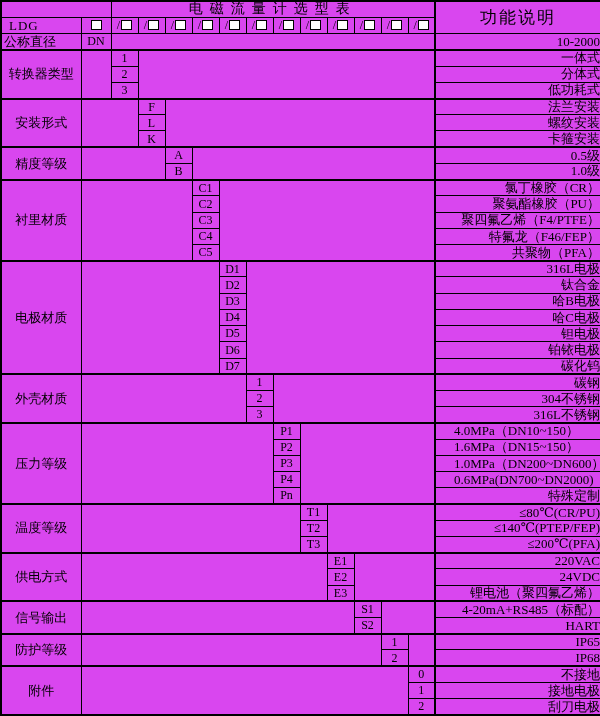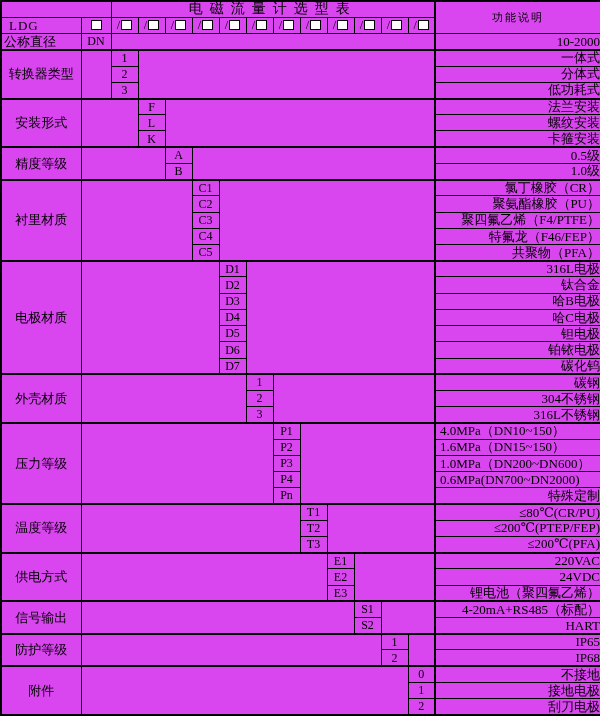--- a/index.html
+++ b/index.html
@@ -4,27 +4,27 @@
 <style>
   html,body{margin:0;padding:0;background:#ffffff;}
   .sheet{width:600px;height:716px;overflow:hidden;background:#d946ef;}
   table{width:600px;height:716px;border-collapse:collapse;table-layout:fixed;
         font-family:"Liberation Serif","DejaVu Serif",serif;color:#000;
         border:2px solid #000;}
   tr{height:16px;}
   td{border:1px solid #000;padding:0;font-size:13px;text-align:center;
      vertical-align:middle;white-space:nowrap;overflow:hidden;line-height:1.05;}
   td.title{font-size:14px;letter-spacing:7px;}
-  td.rhead{font-size:11px;letter-spacing:2px;}
+  td.rhead{font-size:17px;letter-spacing:2px;}
   td.ldg{text-align:left;padding-left:7px;font-size:13px;letter-spacing:1px;font-family:Liberation Serif, serif;}
   td.dnlab{text-align:left;padding-left:2px;margin-top:44px;}
   td.code,td.slot,td.boxcell{font-size:12px;font-family:"Liberation Serif","DejaVu Serif",serif;}
   td.desc{font-size:13px;text-align:right;}
   td.desc,td.rhead{border-left:2px solid #000;}
-  td.desc.left{text-align:left;padding-left:4px;}
+  td.desc.left{text-align:left;padding-left:18px;}
   td.blk{border-top:2px solid #000;}
   .sq{display:inline-block;width:9px;height:8px;border:1px solid #000;
       vertical-align:-1px;background:#fff;}
   td.slot .sq{margin-left:1px;}
 </style>
 </head>
 <body>
 
 <div class="sheet">
   <table>
@@ -208,21 +208,21 @@
         </tr>
         <tr>
           <td class="cat blk" rowspan="3">温度等级</td>
           <td class="spacer blk" colspan="8" rowspan="3"></td>
           <td class="code blk">T1</td>
           <td class="spacer blk" colspan="4" rowspan="3"></td>
           <td class="desc blk">≤80℃(CR/PU)</td>
         </tr>
         <tr>
           <td class="code">T2</td>
-          <td class="desc">≤200℃(PTEP/FEP)</td>
+          <td class="desc">≤140℃(PTEP/FEP)</td>
         </tr>
         <tr>
           <td class="code">T3</td>
           <td class="desc">≤200℃(PFA)</td>
         </tr>
         <tr>
           <td class="cat blk" rowspan="3">供电方式</td>
           <td class="spacer blk" colspan="9" rowspan="3"></td>
           <td class="code blk">E1</td>
           <td class="spacer blk" colspan="3" rowspan="3"></td>

